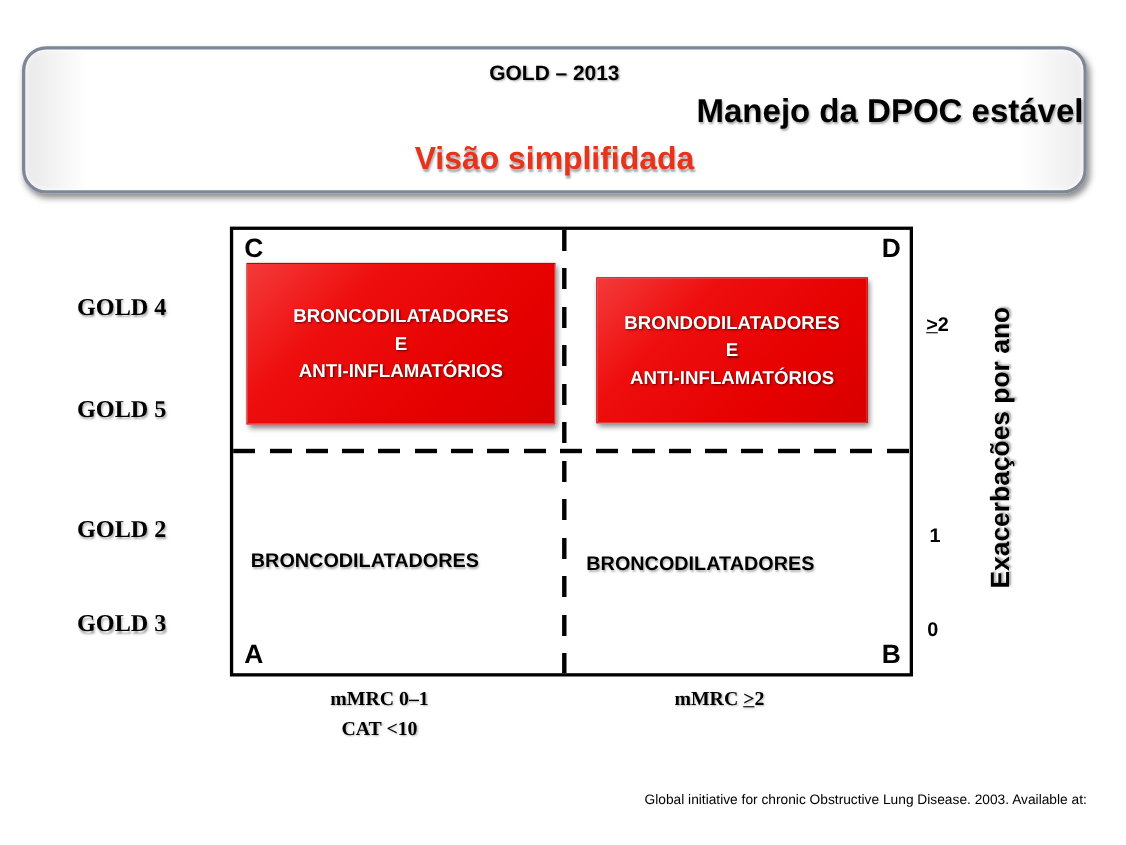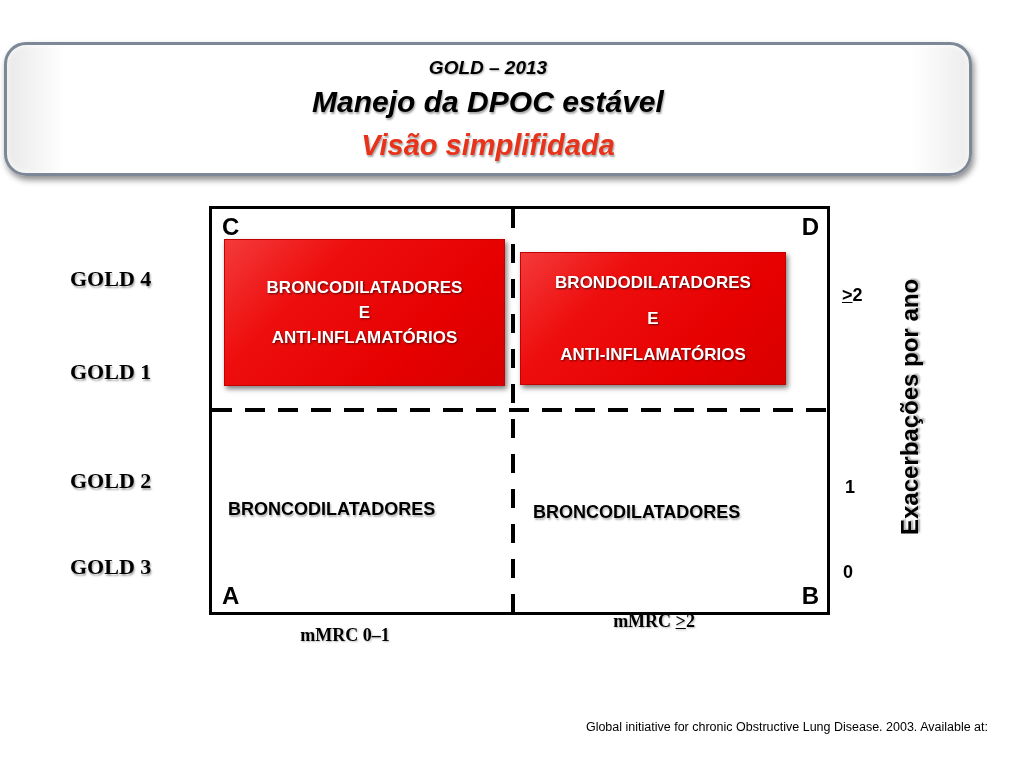--- a/index.html
+++ b/index.html
@@ -2,38 +2,37 @@
 <html><head>
 <meta charset="utf-8">
 <style>
   html, body { margin: 0; padding: 0; }
   body {
     width: 1024px; height: 768px; position: relative; overflow: hidden;
     background: #ffffff;
     font-family: "Liberation Sans", sans-serif;
   }
   .title-box {
-    position: absolute; left: 4px; top: 42px; width: 968px; height: 134px;
+    position: absolute; left: 20px; top: 42px; width: 968px; height: 134px;
     border-radius: 22px;
     border: 3px solid #7d8797;
     box-sizing: border-box;
     background: linear-gradient(90deg, #e9e9e9 0%, #ffffff 6%, #ffffff 94%, #ececec 100%);
     box-shadow: 2px 4px 6px rgba(0,0,0,0.45), inset 0 0 6px rgba(255,255,255,0.9);
     text-align: center;
-    font-style: italic;
   }
   .t1 {
     position: absolute; left: 0; right: 0; top: 12px;
     font-family: "Liberation Sans", sans-serif; font-weight: bold; font-size: 19px;
     color: #000; text-shadow: 1px 1px 2px rgba(0,0,0,0.35);
   }
   .t2 {
     position: absolute; left: 0; right: 0; top: 40px;
     font-family: "Liberation Sans", sans-serif; font-weight: bold; font-size: 30px;
-    color: #000; text-shadow: 1px 2px 2px rgba(0,0,0,0.35);
+    color: #000; text-shadow: 1px 2px 2px rgba(0,0,0,0.35); text-align: right;
   }
   .t3 {
     position: absolute; left: 0; right: 0; top: 84px;
     font-family: "Liberation Sans", sans-serif; font-weight: bold; font-size: 29px;
     color: #e8321a; text-shadow: 1px 2px 2px rgba(0,0,0,0.35);
   }
 
   .grid {
     position: absolute; left: 209px; top: 206px; width: 621px; height: 409px;
     border: 3px solid #000; box-sizing: border-box; background: #fff;
@@ -95,57 +94,58 @@
 </head>
 <body>
 
 <div class="title-box">
   <div class="t1">GOLD – 2013</div>
   <div class="t2">Manejo da DPOC estável</div>
   <div class="t3">Visão simplifidada</div>
 </div>
 
 <div class="gold-label" style="top:250px;">GOLD 4</div>
-<div class="gold-label" style="top:343px;">GOLD 1</div>
+<div class="gold-label" style="top:343px;">GOLD 5</div>
 <div class="gold-label" style="top:452px;">GOLD 2</div>
 <div class="gold-label" style="top:538px;">GOLD 3</div>
 
 <div class="grid">
   <div class="dash-h"></div>
   <div class="dash-v"></div>
 
   <span class="corner" style="left:10px; top:6px;">C</span>
   <span class="corner" style="right:8px; top:6px;">D</span>
   <span class="corner" style="left:10px; bottom:4px;">A</span>
   <span class="corner" style="right:8px; bottom:4px;">B</span>
 
   <div class="red-box" style="left:12px; top:30px; width:281px; height:147px;">
     <span>BRONCODILATADORES</span>
     <span>E</span>
     <span>ANTI-INFLAMATÓRIOS</span>
   </div>
 
-  <div class="red-box" style="left:308px; top:43px; width:266px; height:133px;gap:11px;">
+  <div class="red-box" style="left:330px; top:43px; width:247px; height:133px;">
     <span>BRONDODILATADORES</span>
     <span>E</span>
     <span>ANTI-INFLAMATÓRIOS</span>
   </div>
 
   <div class="quad-text" style="left:16px; top:290px;">BRONCODILATADORES</div>
   <div class="quad-text" style="left:321px; top:293px;">BRONCODILATADORES</div>
 </div>
 
 <div class="y-tick" style="left:842px; top:285px;"><span class="u">&gt;</span><span>2</span></div>
 <div class="y-tick" style="left:845px; top:477px;">1</div>
 <div class="y-tick" style="left:843px; top:562px;">0</div>
 
 <div class="y-axis-title">Exacerbações por ano</div>
 
 <div class="x-label" style="left:235px; top:622px;">
   <div>mMRC 0–1</div>
+  <div>CAT &lt;10</div>
 </div>
-<div class="x-label" style="left:544px; top:608px;">
+<div class="x-label" style="left:544px; top:622px;">
   <div><span>mMRC </span><span class="u">&gt;</span><span>2</span></div>
 </div>
 
 <div class="reference">
   <div>Global initiative for chronic Obstructive Lung Disease. 2003. Available at:</div>
 </div>
 
 </body></html>

